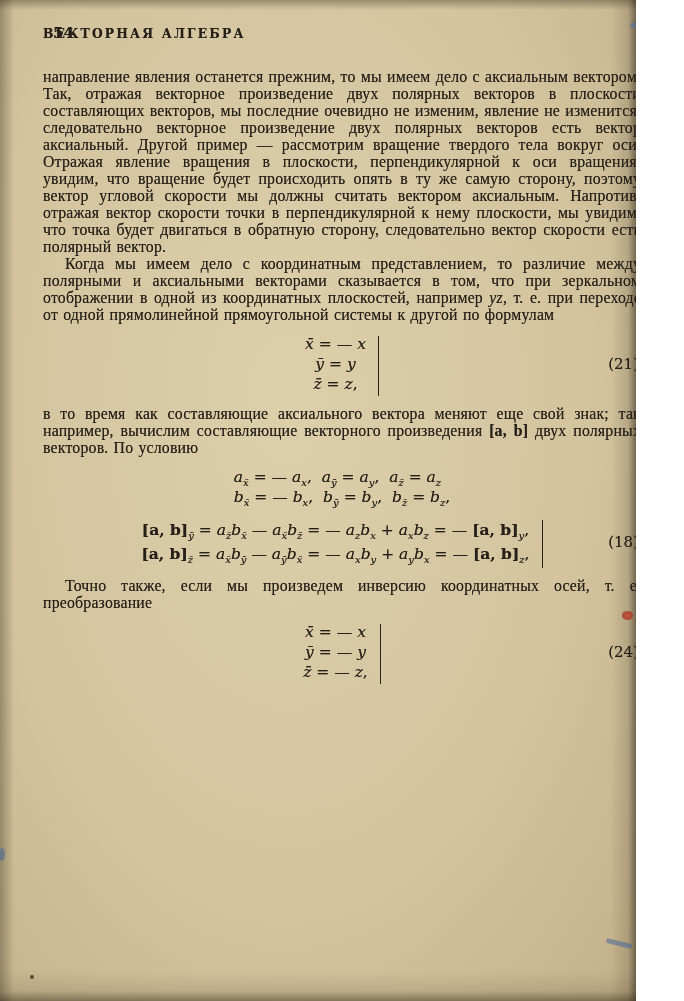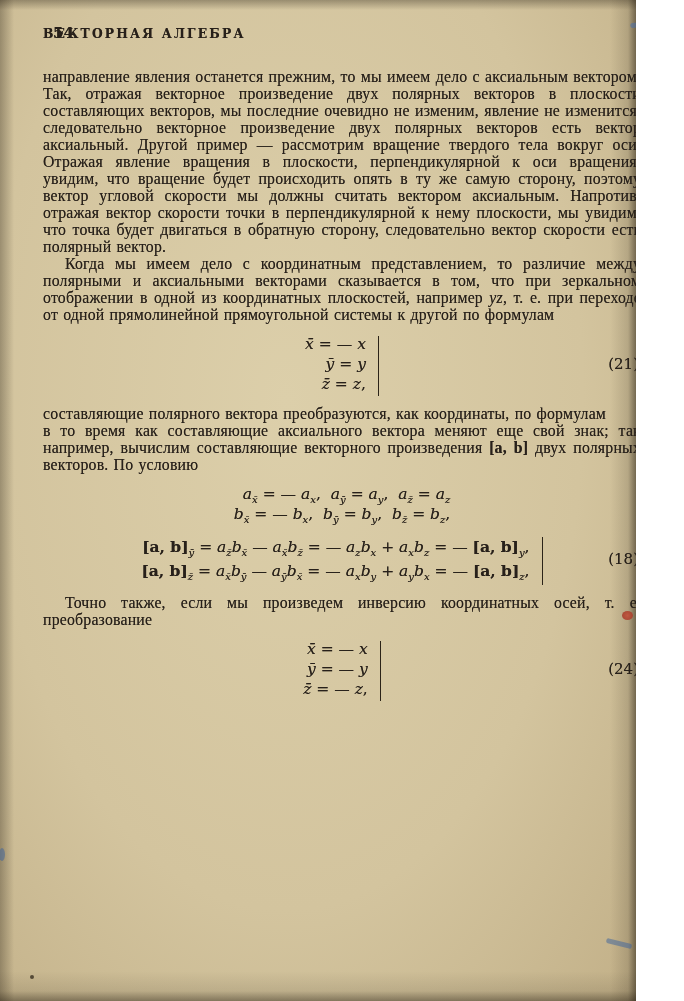--- a/index.html
+++ b/index.html
@@ -42,22 +42,22 @@
   .body-par {
     margin: 0; font-size: 15.8px; line-height: 17px;
     letter-spacing: 0.2px; word-spacing: 1px;
     text-align: justify;
     font-family: Liberation Serif, serif;
   }
   .body-par.indent { text-indent: 22px; }
   .body-par.sp-above { margin-top: 14px; }
   .eq-block { position: relative; margin: 11px 0; }
   .eq-center { display: flex; justify-content: center; align-items: stretch; }
-  .eq-group { text-align: right; }
-  .eq-group.centered { text-align: right; }
+  .eq-group { text-align: center; }
+  .eq-group.centered { text-align: left; }
   .eq-line {
     font-size: 15.5px; line-height: 20px; white-space: nowrap;
   }
   .eq-block.wide .eq-line { line-height: 24px; }
   .eq-line i { font-style: italic; }
   .eq-line b { font-weight: bold; }
   sub { font-size: 0.65em; line-height: 0; }
   .eq-bar {
     width: 0; border-left: 1.5px solid #2b2318;
     margin-left: 12px; align-self: stretch; transform: translateY(2px);
@@ -96,21 +96,20 @@
         <div class="eq-group">
           <div class="eq-line"><i>x̄</i> = — <i>x</i></div>
           <div class="eq-line"><i>ȳ</i> = <i>y</i></div>
           <div class="eq-line"><i>z̄</i> = <i>z</i>,</div>
         </div>
         <span class="eq-bar"></span>
       </div>
       <span class="eq-label">(21)</span>
     </div>
 
-    <p class="body-par">составляющие полярного вектора преобразуются, как координаты, по формулам</p>
 
 
     <p class="body-par">в то время как составляющие аксиального вектора меняют еще свой знак; так например, вычислим составляющие векторного произведения <b>[a, b]</b> двух полярных векторов. По условию</p>
 
     <div class="eq-block">
       <div class="eq-center">
         <div class="eq-group centered">
           <div class="eq-line"><i>a<sub>x̄</sub></i> = — <i>a<sub>x</sub></i>,&nbsp;&nbsp;<i>a<sub>ȳ</sub></i> = <i>a<sub>y</sub></i>,&nbsp;&nbsp;<i>a<sub>z̄</sub></i> = <i>a<sub>z</sub></i></div>
           <div class="eq-line"><i>b<sub>x̄</sub></i> = — <i>b<sub>x</sub></i>,&nbsp;&nbsp;<i>b<sub>ȳ</sub></i> = <i>b<sub>y</sub></i>,&nbsp;&nbsp;<i>b<sub>z̄</sub></i> = <i>b<sub>z</sub></i>,</div>
         </div>

